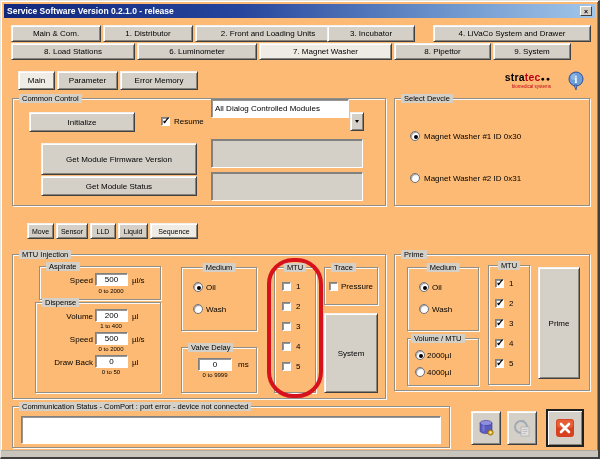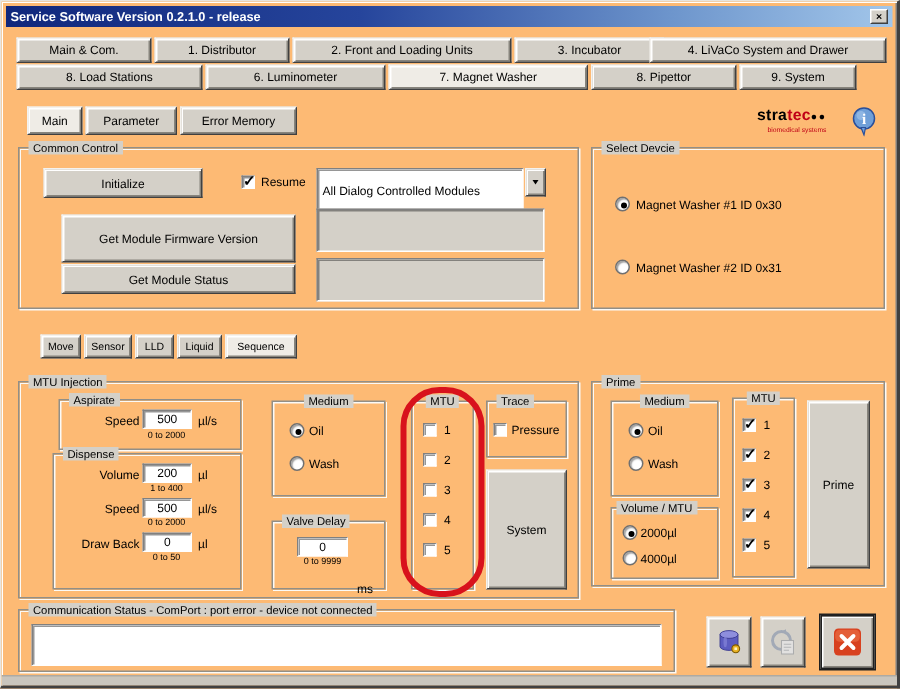--- a/index.html
+++ b/index.html
@@ -97,21 +97,21 @@
 <div id="app">
 
   <div class="titlebar">
     <div class="titletext">Service Software Version 0.2.1.0 - release</div>
     <div class="titleclose">×</div>
   </div>
 
   <div class="btn" style="left:10px;top:24px;width:90px;height:17px;">Main &amp; Com.</div>
   <div class="btn" style="left:102px;top:24px;width:90px;height:17px;">1. Distributor</div>
   <div class="btn" style="left:194px;top:24px;width:146px;height:17px;">2. Front and Loading Units</div>
-  <div class="btn" style="left:342px;top:24px;width:100px;height:17px;">3. Incubator</div>
+  <div class="btn" style="left:326px;top:24px;width:88px;height:17px;">3. Incubator</div>
   <div class="btn" style="left:432px;top:24px;width:158px;height:17px;">4. LiVaCo System and Drawer</div>
 
   <div class="btn" style="left:10px;top:42px;width:124px;height:17px;">8. Load Stations</div>
   <div class="btn" style="left:136px;top:42px;width:120px;height:17px;">6. Luminometer</div>
   <div class="btn active" style="left:258px;top:42px;width:133px;height:17px;">7. Magnet Washer</div>
   <div class="btn" style="left:393px;top:42px;width:97px;height:17px;">8. Pipettor</div>
   <div class="btn" style="left:492px;top:42px;width:78px;height:17px;">9. System</div>
 
   <div class="btn active" style="left:17px;top:70px;width:37px;height:19px;">Main</div>
   <div class="btn" style="left:56px;top:70px;width:61px;height:19px;">Parameter</div>
@@ -134,21 +134,21 @@
   </div>
 
   <div class="group" style="left:11px;top:97px;width:374px;height:108px;">
     <span class="legend">Common Control</span>
   </div>
   <div class="btn" style="left:28px;top:111px;width:106px;height:20px;">Initialize</div>
   <span class="checkbox checked" style="left:160px;top:116px;">
       <span class="mark">✓</span>
     </span>
   <span class="lbl" style="left:173px;top:116px;">Resume</span>
-  <div class="field combotext" style="left:210px;top:111px;width:138px;height:30px;">All Dialog Controlled Modules</div>
+  <div class="field combotext" style="left:210px;top:98px;width:138px;height:19px;">All Dialog Controlled Modules</div>
   <div class="btn" style="left:349px;top:111px;width:14px;height:19px;">
       <span class="tri-dn"></span>
     </div>
 
   <div class="btn" style="left:40px;top:142px;width:156px;height:32px;">Get Module Firmware Version</div>
   <div class="listbox" style="left:210px;top:138px;width:152px;height:29px;"></div>
 
   <div class="btn" style="left:40px;top:175px;width:156px;height:20px;">Get Module Status</div>
   <div class="listbox" style="left:210px;top:171px;width:152px;height:29px;"></div>
 
@@ -201,21 +201,21 @@
   </div>
   <span class="radio checked" style="left:192px;top:281px;"></span>
   <span class="lbl" style="left:205px;top:282px;">Oil</span>
   <span class="radio" style="left:192px;top:303px;"></span>
   <span class="lbl" style="left:205px;top:304px;">Wash</span>
 
   <div class="group" style="left:180px;top:346px;width:76px;height:46px;">
     <span class="legend">Valve Delay</span>
   </div>
   <div class="field" style="left:197px;top:357px;width:34px;height:13px;">0</div>
-  <span class="lbl" style="left:237px;top:359px;margin-top:28px;">ms</span>
+  <span class="lbl" style="left:237px;top:359px;">ms</span>
   <span class="hint" style="left:193px;top:371px;width:42px;">0 to 9999</span>
 
   <div class="group" style="left:273px;top:266px;width:42px;height:126px;">
     <span class="legend center">MTU</span>
   </div>
   <span class="checkbox" style="left:281px;top:281px;"></span>
   <span class="lbl" style="left:295px;top:281px;">1</span>
   <span class="checkbox" style="left:281px;top:301px;"></span>
   <span class="lbl" style="left:295px;top:301px;">2</span>
   <span class="checkbox" style="left:281px;top:321px;"></span>

